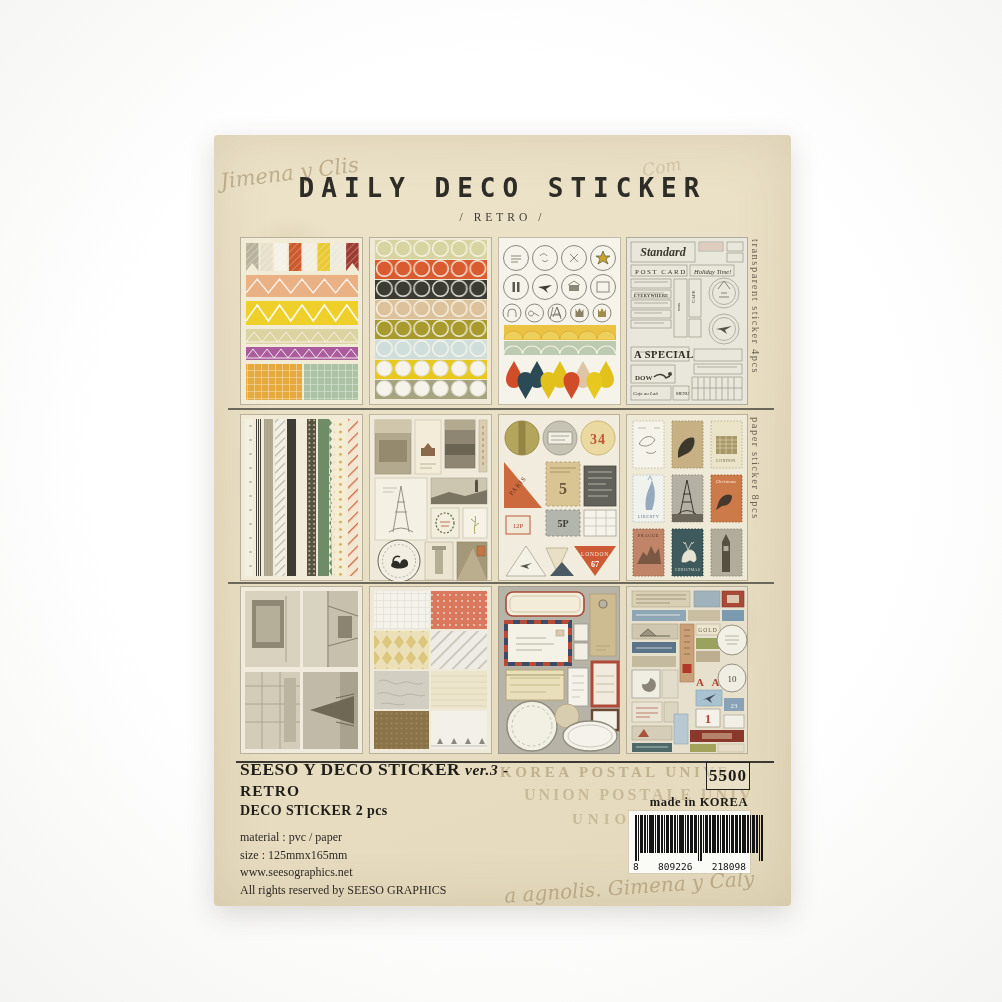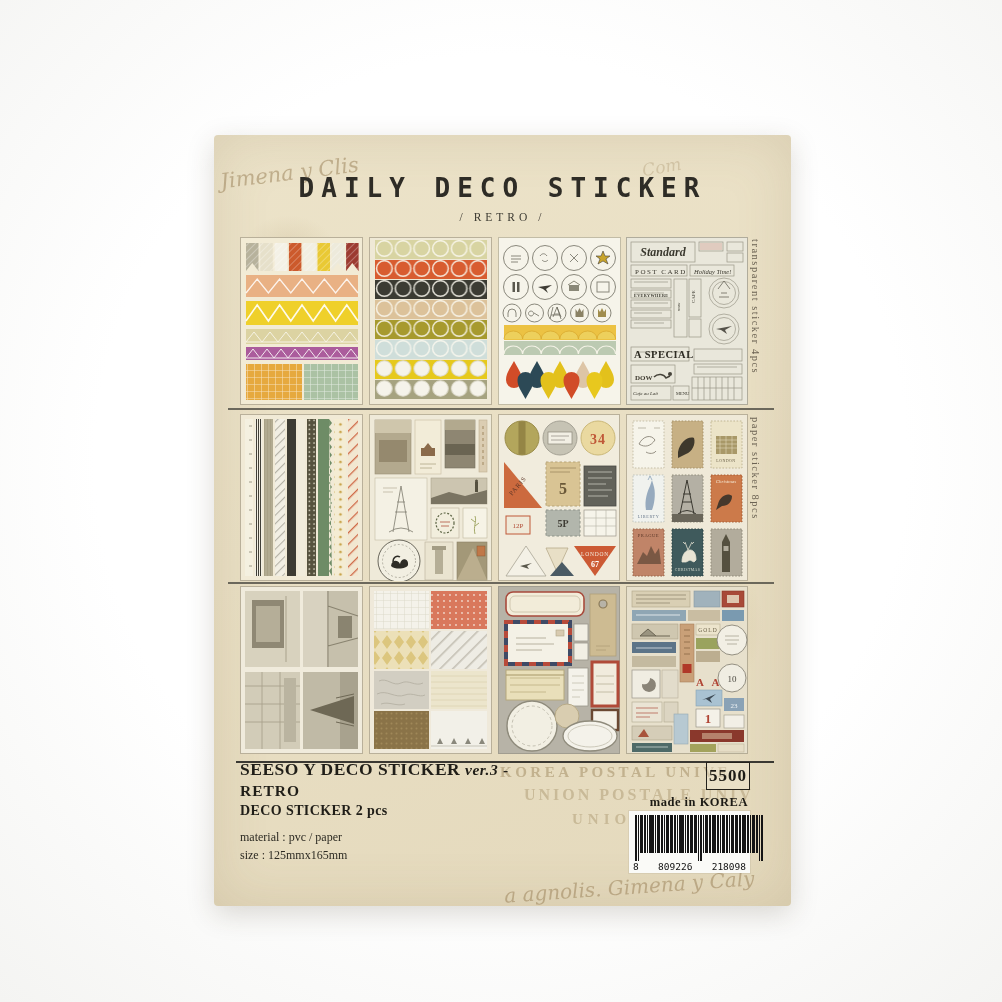--- a/index.html
+++ b/index.html
@@ -562,20 +562,22 @@
 
   <div class="info-left">
     <div class="info-l1">
       <span>SEESO Y DECO STICKER</span>
       <span class="ver">ver.3</span>
       <span class="suffix">- RETRO</span>
     </div>
     <div class="info-l2">DECO STICKER 2 pcs</div>
     <div class="info-sm">material : pvc / paper</div>
     <div class="info-sm">size : 125mmx165mm</div>
+    <div class="info-sm">www.seesographics.net</div>
+    <div class="info-sm">All rights reserved by SEESO GRAPHICS</div>
   </div>
 
   <div class="price-box">5500</div>
   <div class="origin">made in KOREA</div>
 
   <div class="barcode">
     <div class="bars" id="bars">
           <div class="bar tall" style="width: 1.5px;"></div>
           <div class="bar tall" style="width: 1.5px;"></div>
           <div class="bar" style="width: 3px;"></div>

